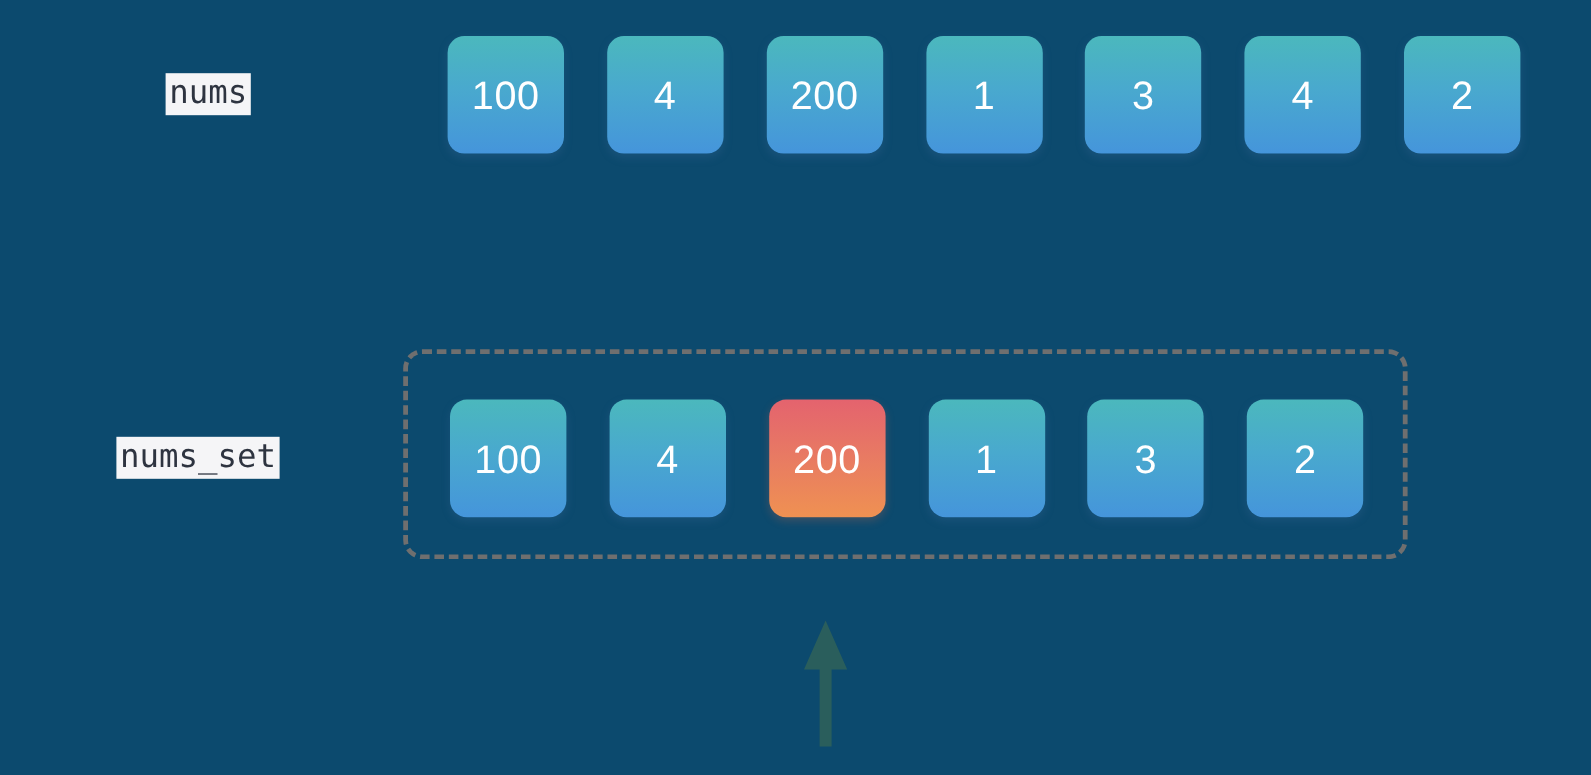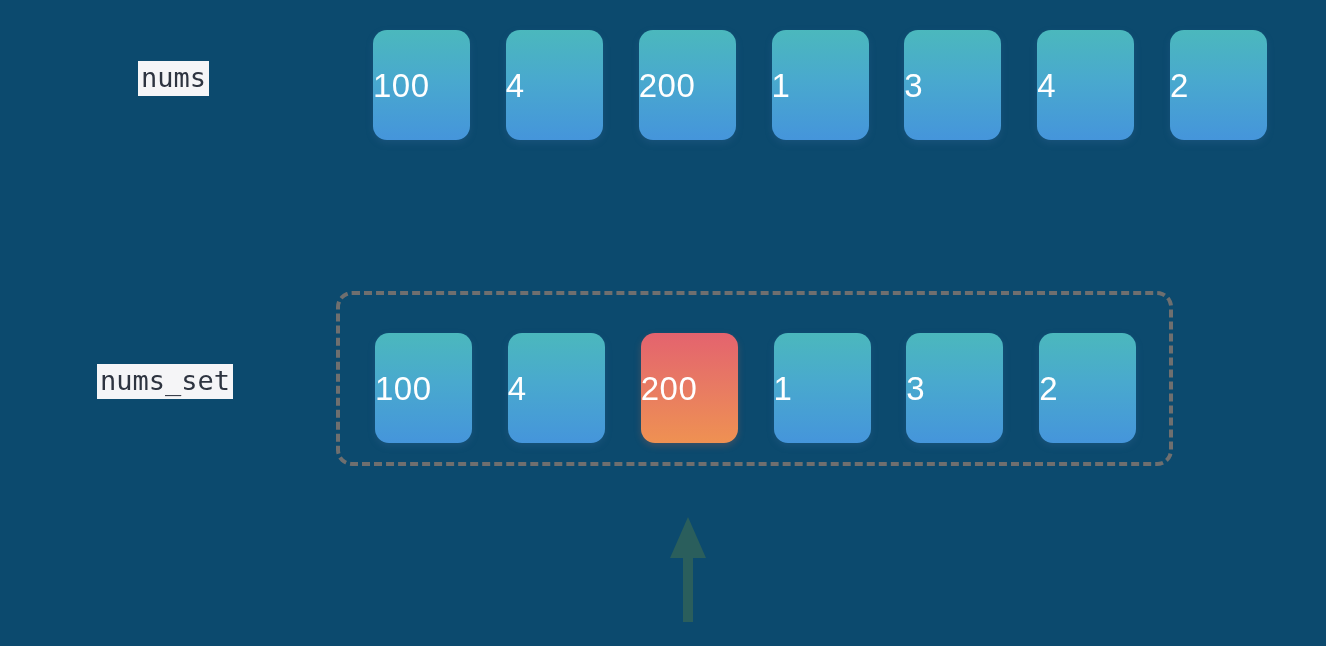--- a/index.html
+++ b/index.html
@@ -60,26 +60,27 @@
     left: 375px;
     top: 333px;
     width: 760px;
     height: 98px;
   }
 
   .cell {
     position: absolute;
     top: 0;
     width: 97px;
-    height: 110px;
+    height: 98px;
     border-radius: 14px;
     background: linear-gradient(180deg, #4bb8bd 0%, #49a9ce 45%, #4595db 100%);
     box-shadow: 0 3px 7px rgba(60, 110, 160, 0.26);
     display: flex;
     align-items: center;
+    justify-content: center;
     box-sizing: border-box;
   }
 
   .cell.highlight {
     background: linear-gradient(180deg, #e4636e 0%, #e87a63 48%, #ef9152 100%);
     box-shadow: 0 3px 7px rgba(190, 100, 80, 0.28);
   }
 
   .cell-value {
     color: #ffffff;

